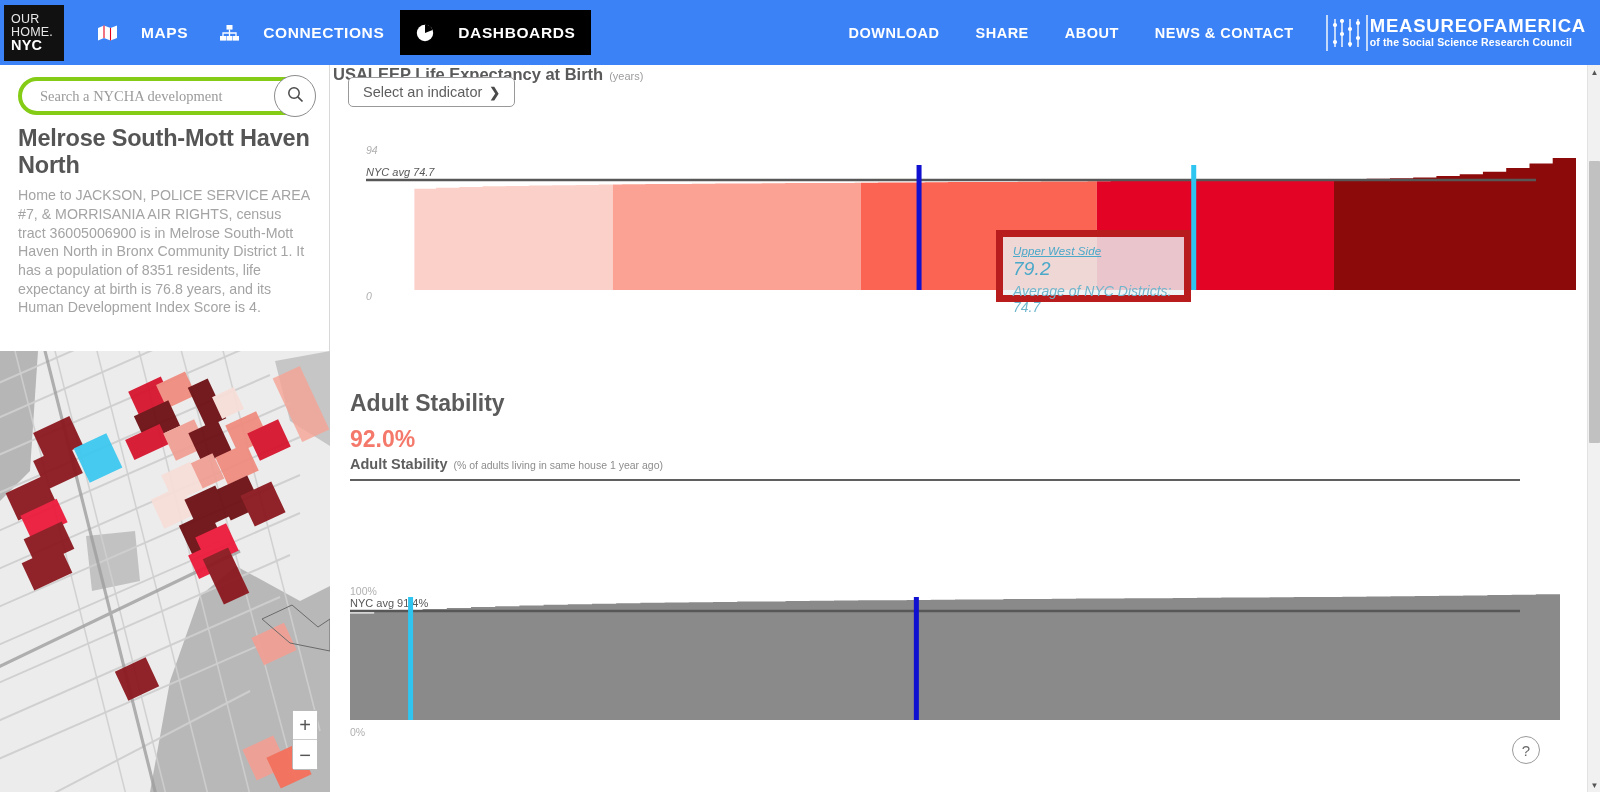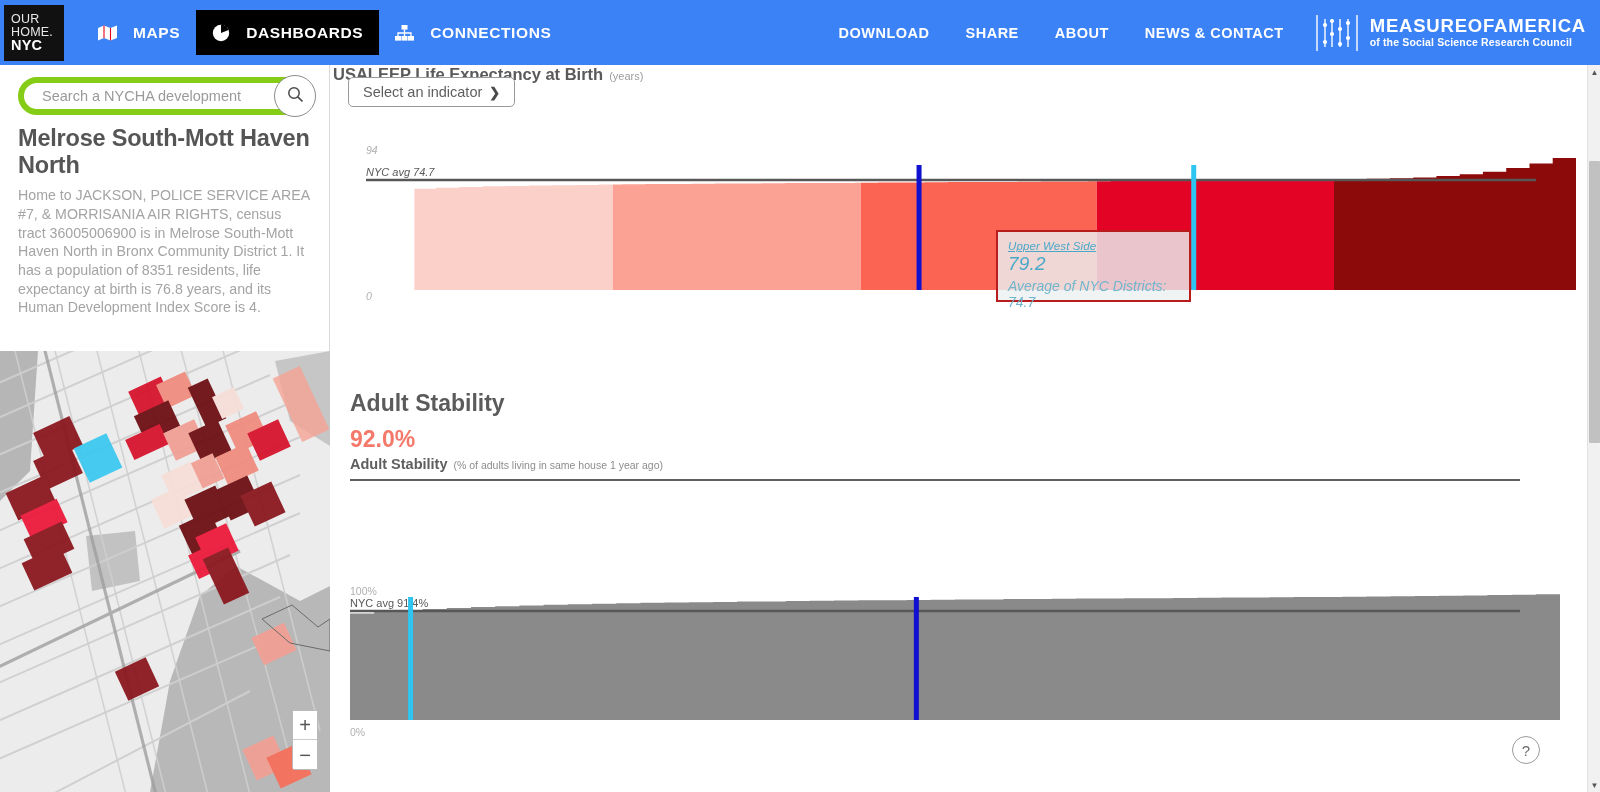--- a/index.html
+++ b/index.html
@@ -22,59 +22,59 @@
     margin-left: 4px; margin-top: 1px;
     color: #fff; display: flex; flex-direction: column;
     justify-content: center; padding-left: 7px;
     line-height: 1.02;
   }
   .logo-l1, .logo-l2 { font-size: 12.5px; letter-spacing: .2px; color: #e8e8e8; font-weight: 400; }
   .logo-l3 { font-size: 14.5px; font-weight: 700; color: #fff; letter-spacing: .2px; }
 
   .nav-items { display: flex; align-items: center; height: 65px; margin-left: 18px; }
   .nav-item {
-    display: flex; align-items: center; gap: 16px;
+    display: flex; align-items: center; gap: 24px;
     color: #ffffff; font-size: 15.5px; font-weight: 700;
     letter-spacing: .6px; height: 45px; padding: 0 16px;
     cursor: pointer;
     justify-content: flex-end;
   }
   .nav-item.active { background: #000000; }
   .nav-icon { display: flex; align-items: center; }
 
   .nav-right {
     margin-left: auto; display: flex; align-items: center;
     height: 84px; padding-right: 8px;
   }
   .nav-link {
     color: #fff; font-size: 14.5px; font-weight: 700;
     letter-spacing: .5px; padding: 0 18px; cursor: pointer;
   }
-  .moa-logo { display: flex; align-items: center; gap: 10px; padding-left: 12px; padding-right: 6px; }
+  .moa-logo { display: flex; align-items: center; gap: 0; padding-left: 12px; padding-right: 6px; }
   .moa-mark { width: 46px; height: 42px; }
   .moa-text { display: flex; flex-direction: column; line-height: 1.12; }
   .moa-t1 { color: #fff; font-size: 18.5px; font-weight: 700; letter-spacing: .8px; }
   .moa-t2 { color: #fff; font-size: 10.5px; font-weight: 700; letter-spacing: .15px; }
 
   
   .sidebar {
     position: absolute; left: 0; top: 65px;
     width: 330px; height: 727px;
     background: #fff; border-right: 1px solid #d8d8d8;
     overflow: hidden;
   }
   .search-wrap {
     margin: 12px 18px 0 18px;
     position: relative; height: 38px;
   }
   .search-input {
     width: 100%; height: 38px;
-    border: 6px solid #84cc16; border-radius: 19px;
+    border: 4px solid #84cc16; border-radius: 19px;
     padding: 0 46px 0 18px;
-    font-family: Liberation Sans, sans-serif;
+    font-family: Liberation Serif, serif;
     font-size: 14.5px; color: #444; outline: none; background: #fff;
   }
   .search-input::placeholder { color: #9a9a9a; }
   .search-btn {
     position: absolute; right: -5px; top: -2px;
     width: 42px; height: 42px; border-radius: 50%;
     border: 1px solid #8c8c8c; background: #fff;
     display: flex; align-items: center; justify-content: center;
     cursor: pointer;
   }
@@ -137,21 +137,21 @@
   .chart1 { position: absolute; left: 16px; top: 70px; width: 1257px; height: 250px; font-style: italic; }
   .ax-lab { position: absolute; font-size: 10.5px; color: #b0b0b0; }
   .avg-lab { position: absolute; font-size: 11px; color: #585858; }
   .chartsvg { position: absolute; left: 0; top: 0; display: block; }
 
   
   .tooltip {
     position: absolute; left: 649px; top: 95px;
     width: 195px; height: 72px;
     background: rgba(236,240,241,0.82);
-    border: 2px solid #b91c1c;
+    border: 7px solid #b91c1c;
     padding: 8px 10px 0 10px;
   }
   .tt-name {
     font-size: 11.5px; color: #4aa8c9; text-decoration: underline;
     letter-spacing: .1px;
   }
   .tt-val { font-size: 19px; color: #4aa8c9; margin-top: 1px; letter-spacing: .2px; }
   .tt-sub { font-size: 14px; color: #6fb6cd; margin-top: 3px; }
 
   
@@ -214,43 +214,43 @@
   <div class="nav-items">
     <div class="nav-item">
       <span class="nav-icon">
         <svg width="19" height="16" viewBox="0 0 19 16">
             <path d="M0 3 L6 0.5 L12.5 3 L19 0.5 L19 13 L12.5 15.5 L6 13 L0 15.5 Z" fill="#fff"></path>
             <path d="M6 0.5 L6 13" stroke="#e3001b" stroke-width="1.1"></path>
             <path d="M12.5 3 L12.5 15.5" stroke="#e3001b" stroke-width="1.1"></path>
           </svg>
       </span>
       <span>MAPS</span>
-    </div>
-
-    <div class="nav-item active">
-      <span class="nav-icon">
-        <svg width="18" height="18" viewBox="0 0 18 18">
-            <circle cx="9" cy="9" r="8.2" fill="#fff"></circle>
-            <path d="M9 9 L9 0.8 A8.2 8.2 0 0 1 16.6 6.1 Z" fill="#000"></path>
-          </svg>
-      </span>
-      <span>DASHBOARDS</span>
     </div>
 
     <div class="nav-item">
       <span class="nav-icon">
         <svg width="19" height="16" viewBox="0 0 19 16">
             <rect x="6.5" y="0" width="6" height="4.6" fill="#fff"></rect>
             <rect x="0" y="11" width="6" height="4.6" fill="#fff"></rect>
             <rect x="6.5" y="11" width="6" height="4.6" fill="#fff"></rect>
             <rect x="13" y="11" width="6" height="4.6" fill="#fff"></rect>
             <path d="M9.5 4.6 L9.5 8 M3 11 L3 8 L16 8 L16 11 M9.5 8 L9.5 11" stroke="#fff" stroke-width="1.3" fill="none"></path>
           </svg>
       </span>
       <span>CONNECTIONS</span>
+    </div>
+
+    <div class="nav-item active">
+      <span class="nav-icon">
+        <svg width="18" height="18" viewBox="0 0 18 18">
+            <circle cx="9" cy="9" r="8.2" fill="#fff"></circle>
+            <path d="M9 9 L9 0.8 A8.2 8.2 0 0 1 16.6 6.1 Z" fill="#000"></path>
+          </svg>
+      </span>
+      <span>DASHBOARDS</span>
     </div>
   </div>
 
   <div class="nav-right">
     <span class="nav-link">DOWNLOAD</span>
     <span class="nav-link">SHARE</span>
     <span class="nav-link">ABOUT</span>
     <span class="nav-link">NEWS &amp; CONTACT</span>
 
     <div class="moa-logo">

